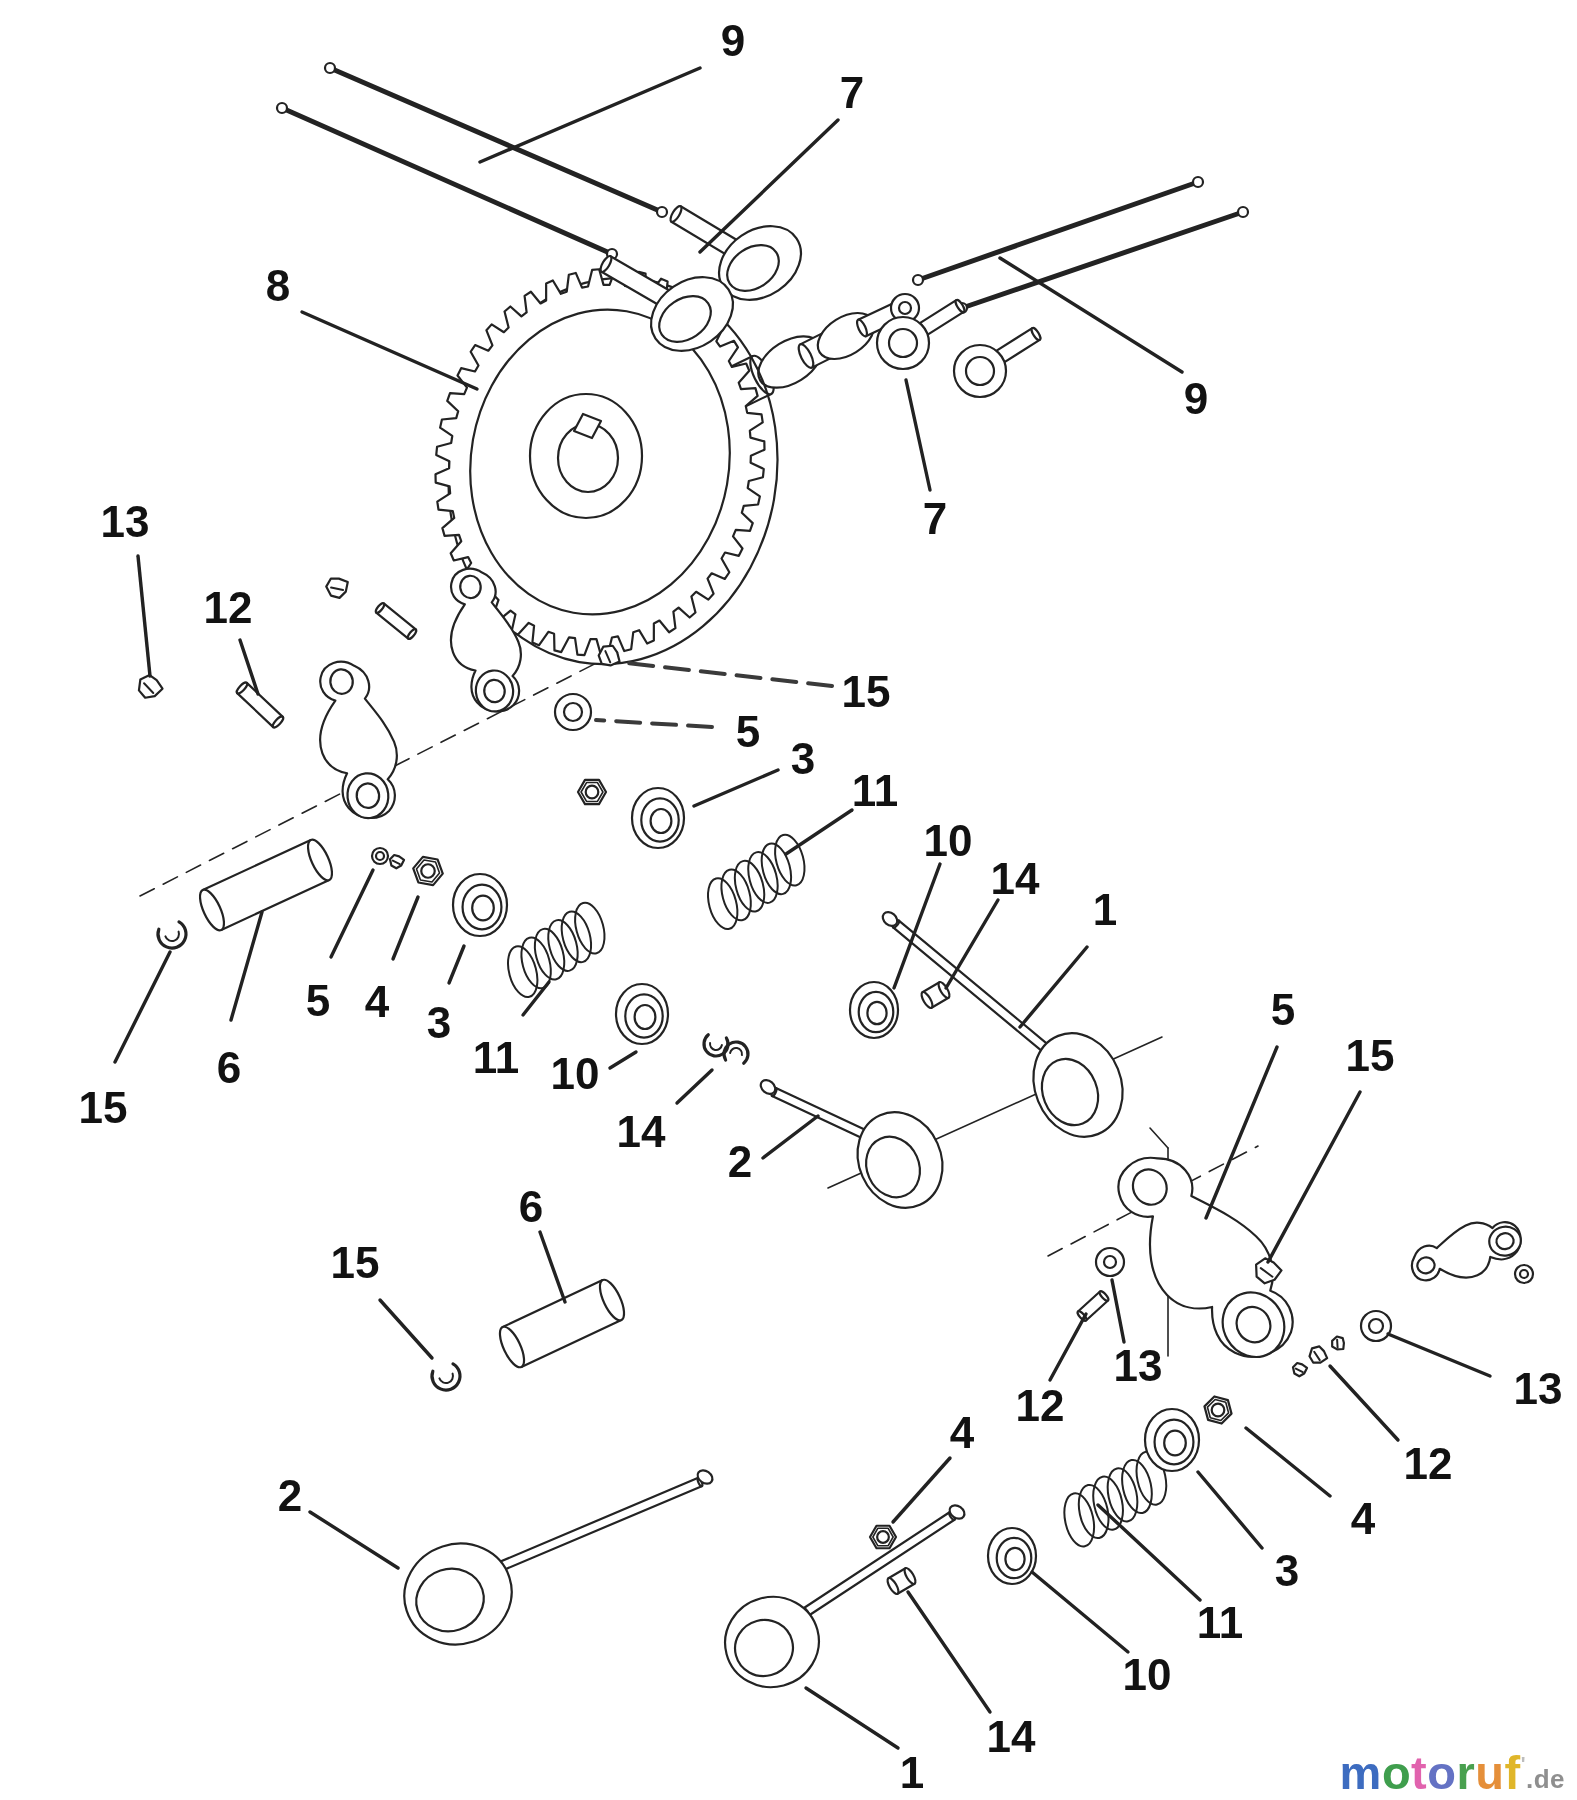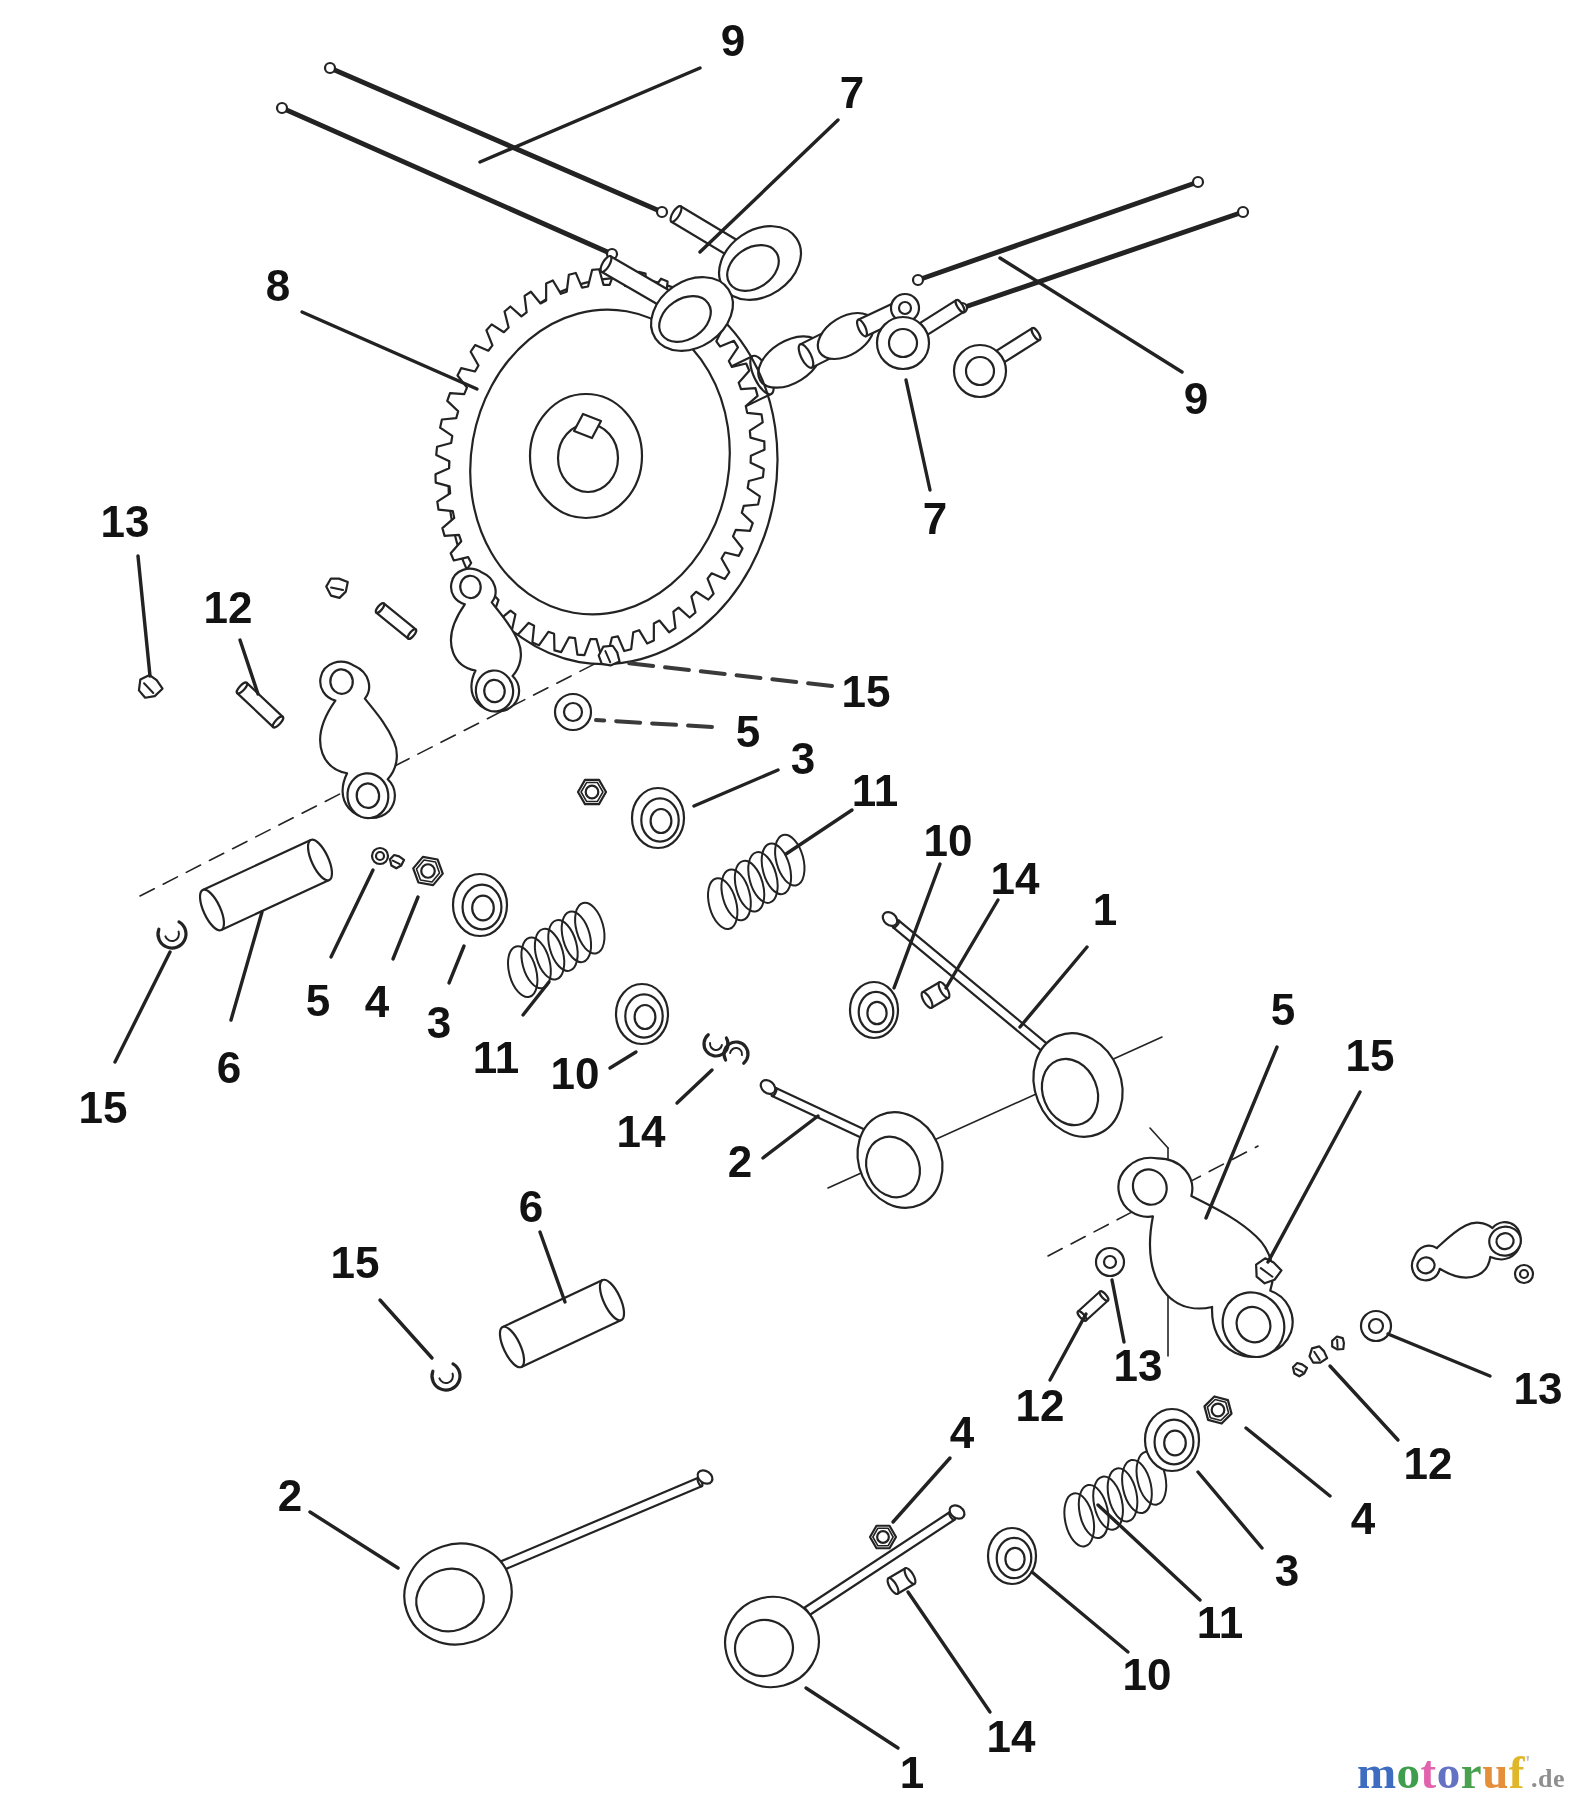--- a/index.html
+++ b/index.html
@@ -1,20 +1,20 @@
 <!DOCTYPE html>
 <html><head>
 <meta charset="utf-8">
 <style>
   html,body{margin:0;padding:0;background:#ffffff;}
   .stage{position:relative;width:1577px;height:1800px;background:#fff;overflow:hidden;
          font-family:"Liberation Sans","DejaVu Sans",sans-serif;}
   svg{position:absolute;left:0;top:0;}
   .wm{position:absolute;right:12px;bottom:4px;
-      font-family:Liberation Serif, serif;font-weight:bold;
+      font-family:Liberation Sans, sans-serif;font-weight:bold;
       font-size:47px;line-height:1;letter-spacing:0.5px;user-select:none;margin-left:28px;}
   .wm span{display:inline-block;}
   .wm .tick{font-size:20px;vertical-align:18px;}
   .wm .de{font-size:26px;font-weight:bold;vertical-align:1px;}
 </style>
 </head>
 <body>
 
 <div class="stage">
   <svg id="dwg" width="1577" height="1800" viewBox="0 0 1577 1800">

